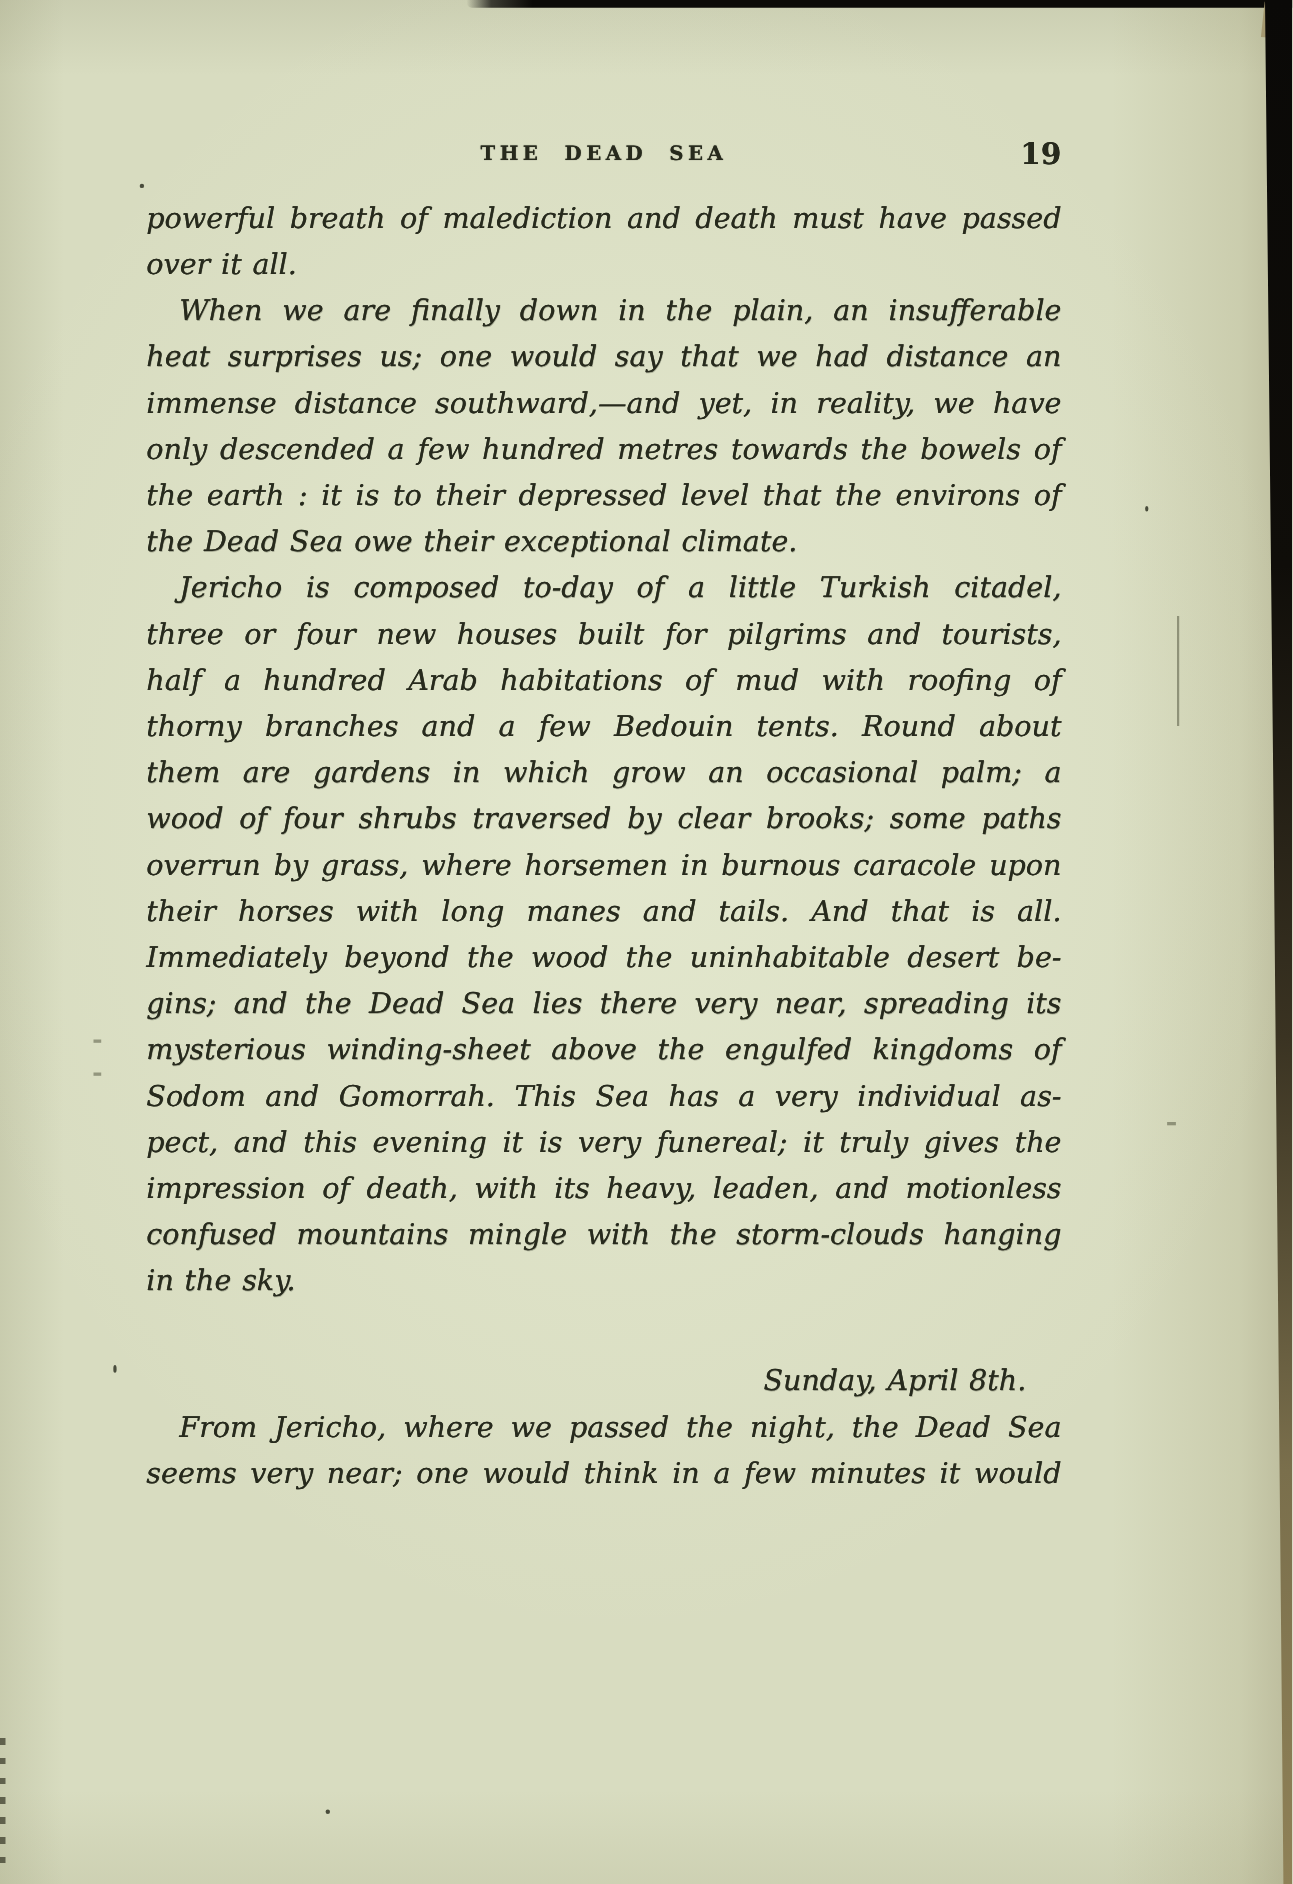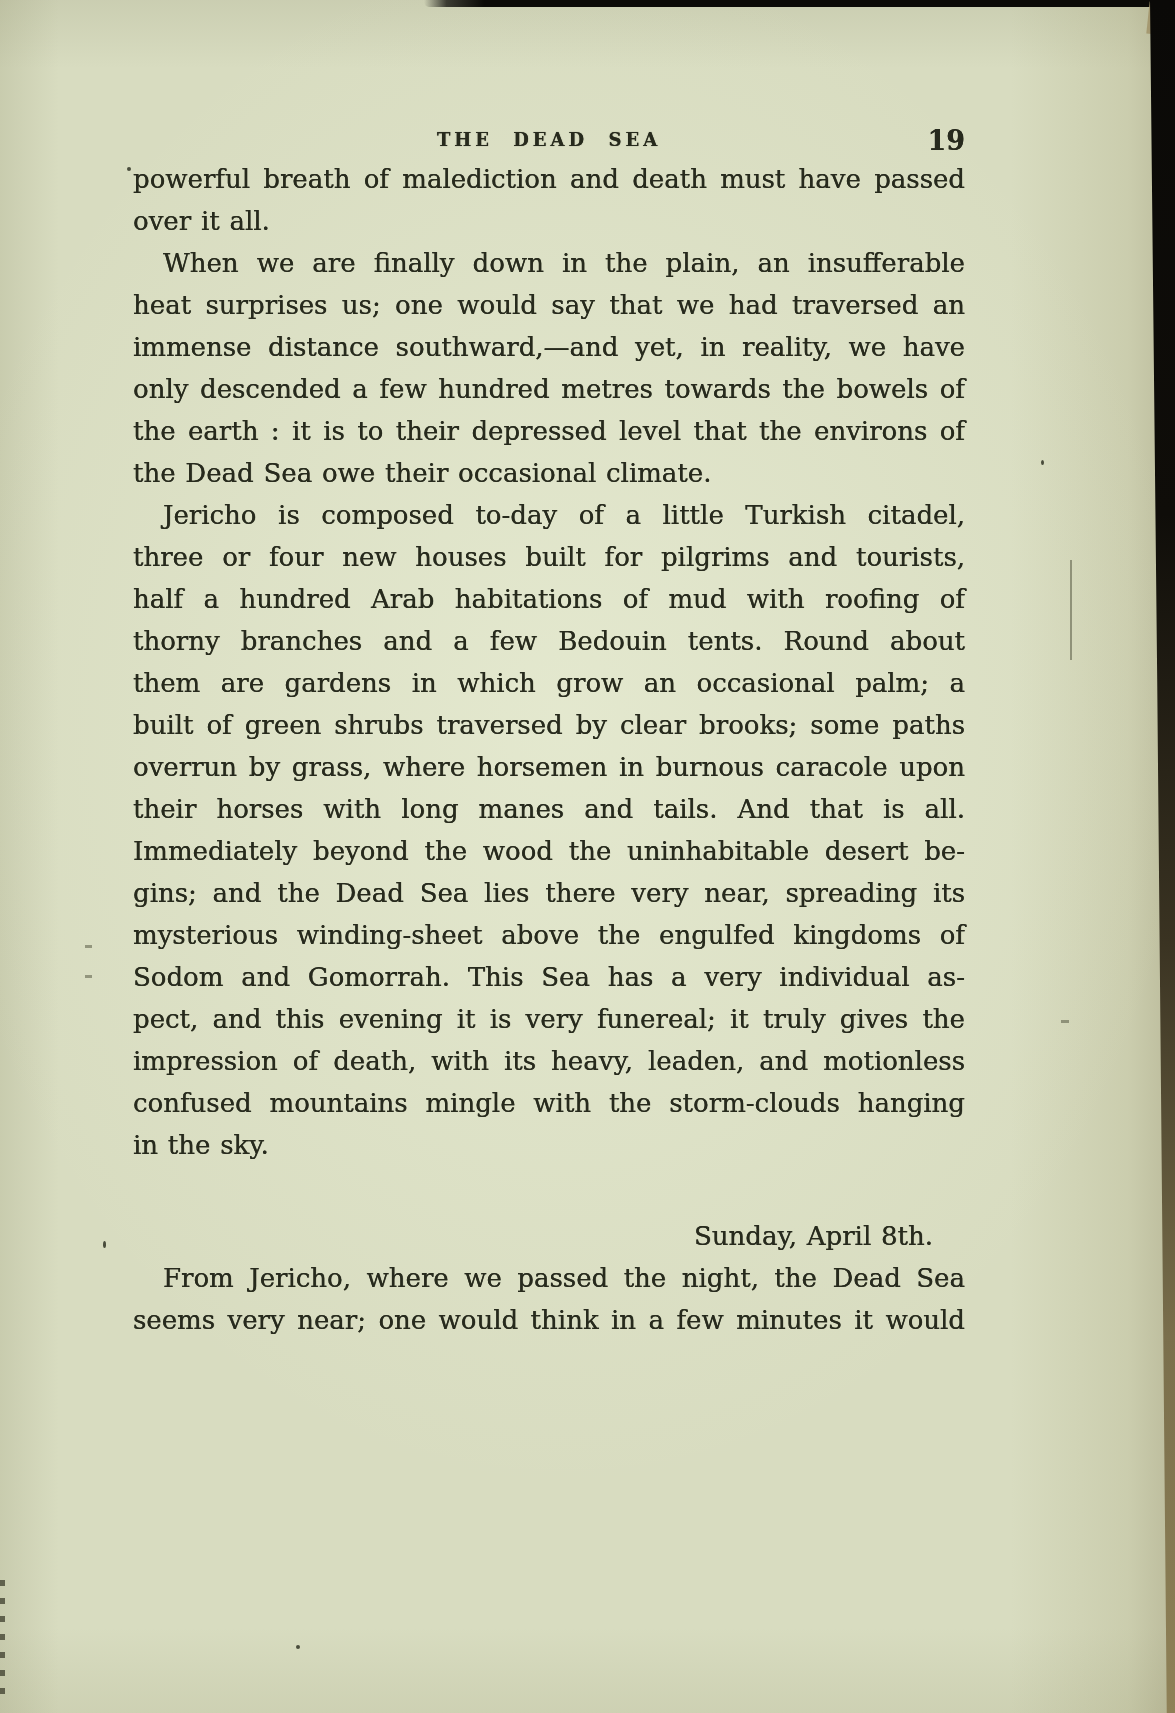--- a/index.html
+++ b/index.html
@@ -51,21 +51,21 @@
     text-align: center; font-weight: bold; font-size: 18px; line-height: 36px;
     letter-spacing: 4px; word-spacing: 10px;
     text-shadow: 0 0 0.7px rgba(30,32,20,0.9);
   }
   .page-number {
     position: absolute; right: 0; top: 2px; font-size: 27px; line-height: 34px;
     font-variant-numeric: oldstyle-nums;
     text-shadow: 0 0 0.6px rgba(30,32,20,0.9);
     font-weight: bold;
   }
-  .text-block { font-size: 26px; }
+  .text-block { margin-top: 20px; font-size: 26px; font-style: italic; }
   .line {
     height: 42px; line-height: 42px;
     text-align: justify; text-align-last: justify;
     word-spacing: 1.5px;
     text-shadow: 0 0 0.6px rgba(39,42,29,0.85), 0.4px 0.4px 0 rgba(39,42,29,0.30);
     white-space: normal;
   }
   .line.last { text-align-last: left; }
   .para.justify-last .line.last { text-align-last: justify; }
   .para.indented .line:first-child { text-indent: 30px; }
@@ -97,33 +97,33 @@
       <div class="running-title">THE DEAD SEA</div>
       <div class="page-number">19</div>
     </div>
     <div class="text-block">
         <div class="para continuation">
           <div class="line">powerful breath of malediction and death must have passed</div>
           <div class="line last">over it all.</div>
         </div>
         <div class="para indented">
           <div class="line">When we are finally down in the plain, an insufferable</div>
-          <div class="line">heat surprises us; one would say that we had traversed an</div>
+          <div class="line">heat surprises us; one would say that we had distance an</div>
           <div class="line">immense distance southward,—and yet, in reality, we have</div>
           <div class="line">only descended a few hundred metres towards the bowels of</div>
           <div class="line">the earth : it is to their depressed level that the environs of</div>
-          <div class="line last">the Dead Sea owe their occasional climate.</div>
+          <div class="line last">the Dead Sea owe their exceptional climate.</div>
         </div>
         <div class="para indented">
           <div class="line">Jericho is composed to-day of a little Turkish citadel,</div>
           <div class="line">three or four new houses built for pilgrims and tourists,</div>
           <div class="line">half a hundred Arab habitations of mud with roofing of</div>
           <div class="line">thorny branches and a few Bedouin tents.  Round about</div>
           <div class="line">them are gardens in which grow an occasional palm; a</div>
-          <div class="line">built of green shrubs traversed by clear brooks; some paths</div>
+          <div class="line">wood of four shrubs traversed by clear brooks; some paths</div>
           <div class="line">overrun by grass, where horsemen in burnous caracole upon</div>
           <div class="line">their horses with long manes and tails.  And that is all.</div>
           <div class="line">Immediately beyond the wood the uninhabitable desert be-</div>
           <div class="line">gins; and the Dead Sea lies there very near, spreading its</div>
           <div class="line">mysterious winding-sheet above the engulfed kingdoms of</div>
           <div class="line">Sodom and Gomorrah.  This Sea has a very individual as-</div>
           <div class="line">pect, and this evening it is very funereal; it truly gives the</div>
           <div class="line">impression of death, with its heavy, leaden, and motionless</div>
           <div class="line">confused mountains mingle with the storm-clouds hanging</div>
           <div class="line last">in the sky.</div>

